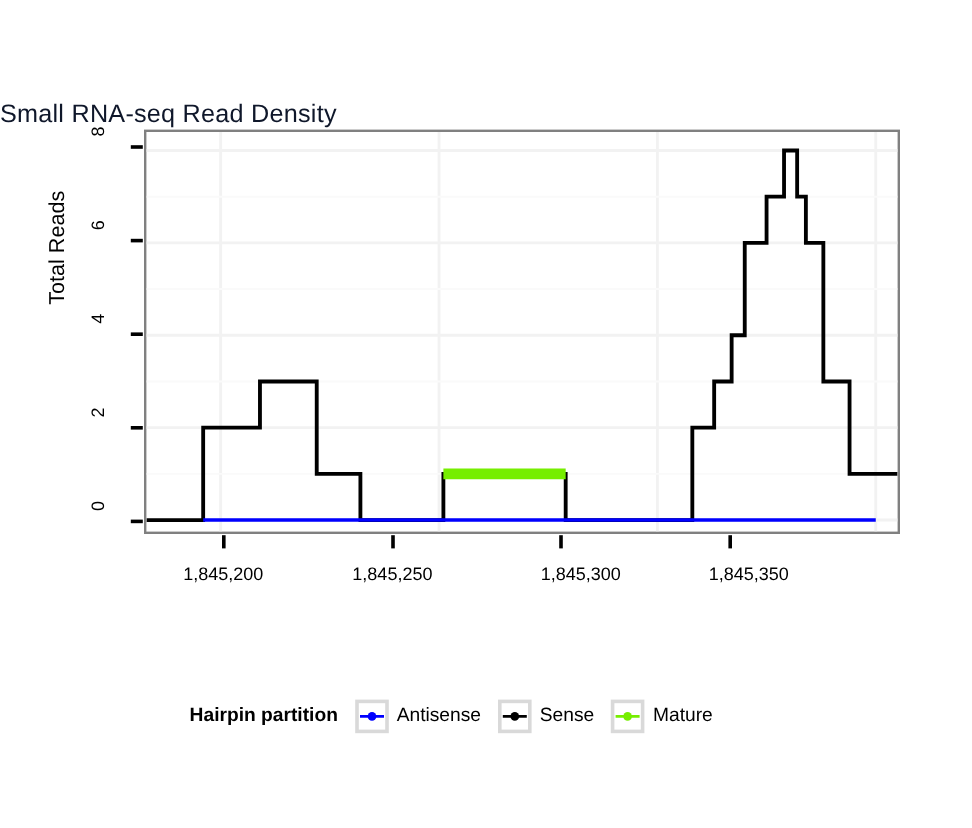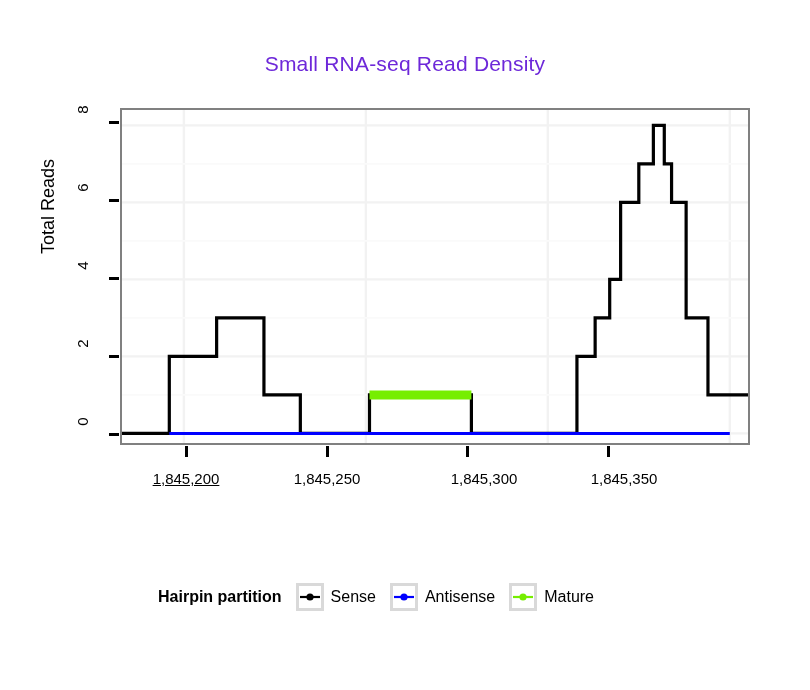--- a/index.html
+++ b/index.html
@@ -17,25 +17,24 @@
   }
   #figure {
     position: absolute;
     left: 0; top: 0;
     width: 810px;
     height: 690px;
   }
   .chart-title {
     position: absolute;
     left: 0;
-    top: 52px;
+    top: 84px;
     width: 810px;
-    text-align: center;
     font-size: 21px;
-    color: #6d28d9;
+    color: #0f172a;
     letter-spacing: 0.2px;
   }
   .y-axis-title {
     position: absolute;
     left: -32px;
     top: 196px;
     width: 160px;
     text-align: center;
     font-size: 18px;
     transform: rotate(-90deg);
@@ -172,46 +171,46 @@
           <path d="M247.49 284.88 L349.40 284.88" fill="none" stroke="#76ee00" stroke-width="9" stroke-linecap="butt" stroke-linejoin="miter"></path>
         </g>
     </svg>
   </div>
 
   <div class="xtick-mark" style="left:185px;"></div>
   <div class="xtick-mark" style="left:326px;"></div>
   <div class="xtick-mark" style="left:466px;"></div>
   <div class="xtick-mark" style="left:607px;"></div>
 
-  <div class="xtick-label" style="left:126px;text-decoration:underline;">1,845,200</div>
+  <div class="xtick-label" style="left:126px;">1,845,200</div>
   <div class="xtick-label" style="left:267px;">1,845,250</div>
   <div class="xtick-label" style="left:424px;">1,845,300</div>
   <div class="xtick-label" style="left:564px;">1,845,350</div>
 
   <div class="legend">
     <div class="legend-title">Hairpin partition</div>
+
+    <div class="legend-item">
+      <div class="legend-key">
+        <svg width="22" height="22" viewBox="0 0 22 22">
+          <line x1="1" y1="11" x2="21" y2="11" stroke="#0000ff" stroke-width="2.2"></line>
+          <circle cx="11" cy="11" r="3.6" fill="#0000ff"></circle>
+        </svg>
+      </div>
+      <div class="legend-label">Antisense</div>
+    </div>
 
     <div class="legend-item">
       <div class="legend-key">
         <svg width="22" height="22" viewBox="0 0 22 22">
           <line x1="1" y1="11" x2="21" y2="11" stroke="#000000" stroke-width="2.2"></line>
           <circle cx="11" cy="11" r="3.6" fill="#000000"></circle>
         </svg>
       </div>
       <div class="legend-label">Sense</div>
-    </div>
-
-    <div class="legend-item">
-      <div class="legend-key">
-        <svg width="22" height="22" viewBox="0 0 22 22">
-          <line x1="1" y1="11" x2="21" y2="11" stroke="#0000ff" stroke-width="2.2"></line>
-          <circle cx="11" cy="11" r="3.6" fill="#0000ff"></circle>
-        </svg>
-      </div>
-      <div class="legend-label">Antisense</div>
     </div>
 
     <div class="legend-item">
       <div class="legend-key">
         <svg width="22" height="22" viewBox="0 0 22 22">
           <line x1="1" y1="11" x2="21" y2="11" stroke="#76ee00" stroke-width="2.2"></line>
           <circle cx="11" cy="11" r="3.6" fill="#76ee00"></circle>
         </svg>
       </div>
       <div class="legend-label">Mature</div>

